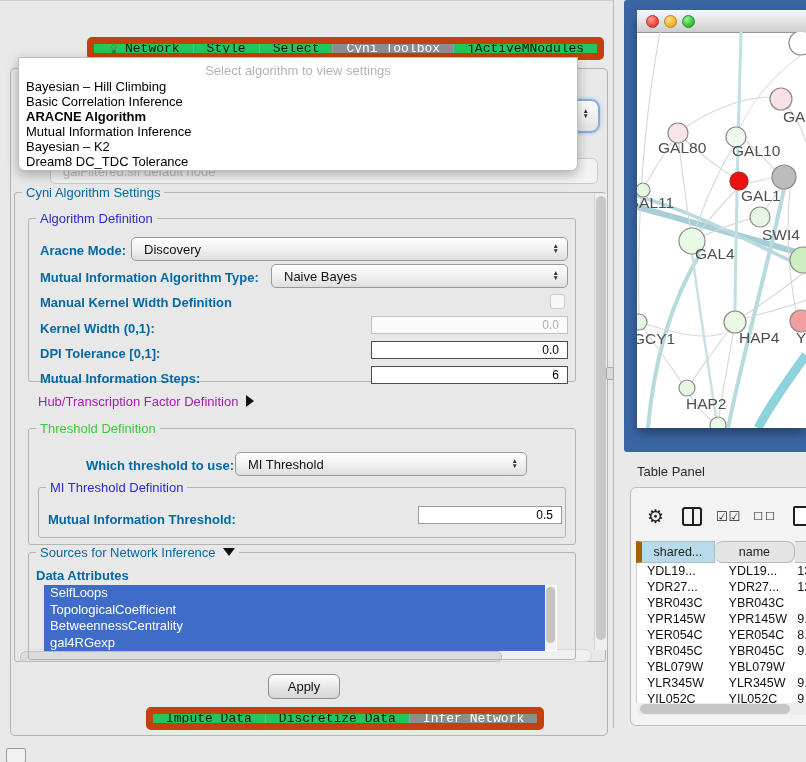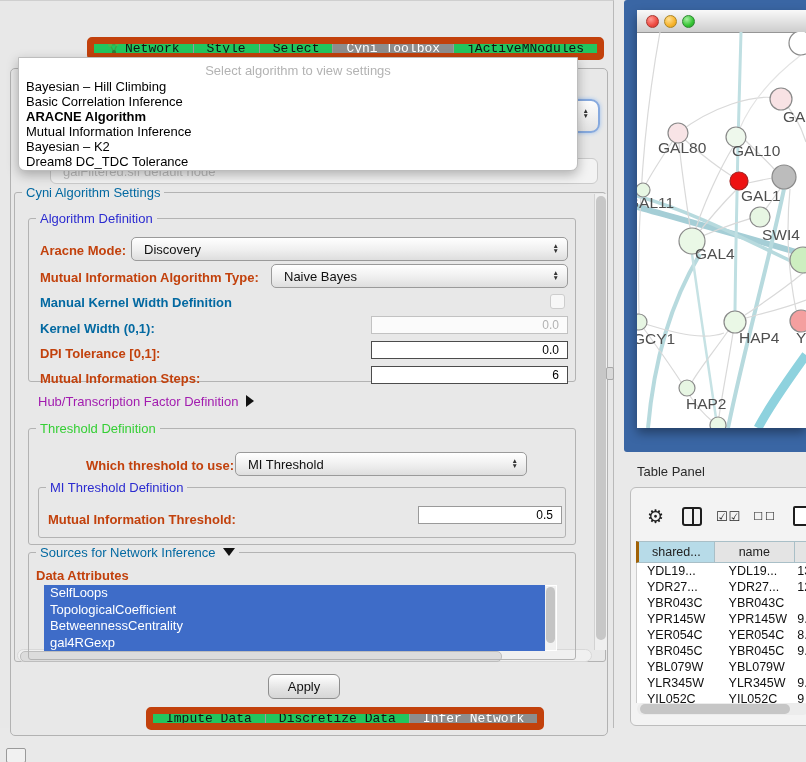--- a/index.html
+++ b/index.html
@@ -49,21 +49,21 @@
   .popup-item{font-size:13px;color:#000;height:15px;line-height:15px;padding-left:7px;white-space:nowrap;}
   .popup-item.bold{font-weight:bold;}
 
   
   .groupbox{position:absolute;border:1px solid #b3b3b3;border-radius:3px;box-sizing:border-box;}
   .grouplegend{position:absolute;font-size:13px;background:#e8e8e8;padding:0 4px;white-space:nowrap;z-index:2;}
   .legend-blue{color:#2b2bd0;}
   .legend-green{color:#35cf35;}
   .legend-dark{color:#0369a1;}
 
-  .flabel{position:absolute;font-size:13px;font-weight:bold;color:#c2410c;white-space:nowrap;}
+  .flabel{position:absolute;font-size:13px;font-weight:bold;color:#0369a1;white-space:nowrap;}
   .flabel.disabled{color:#0369a1;}
   .plain-label{position:absolute;font-size:13px;color:#a21caf;white-space:nowrap;}
 
   .combo{position:absolute;height:24px;background:linear-gradient(#ffffff,#efefef 55%,#dedede);
          border:1px solid #9a9a9a;border-radius:5px;font-size:13px;color:#111;display:flex;
          align-items:center;padding-left:12px;box-sizing:border-box;}
   .stepper{display:flex;flex-direction:column;align-items:center;line-height:5px;font-size:6.5px;color:#333;}
   .combo .stepper{position:absolute;right:8px;top:5px;}
 
   .numfield{position:absolute;height:18px;background:#fff;border:1px solid #4c4c4c;box-sizing:border-box;
@@ -118,21 +118,21 @@
   .gear-ico{font-size:19px;color:#1e1e1e;margin-left:16px;line-height:19px;}
   .cols-ico{width:22px;height:19px;border:2px solid #1e1e1e;border-radius:3px;margin-left:18px;position:relative;box-sizing:border-box;}
   .cols-ico:before{content:"";position:absolute;left:8px;top:0;width:2px;height:100%;background:#1e1e1e;}
   .chk-pair{font-size:13px;color:#1e1e1e;margin-left:14px;letter-spacing:1px;}
   .unchk-pair{font-size:11px;color:#1e1e1e;margin-left:12px;letter-spacing:2px;}
   .doc-ico{width:20px;height:20px;border:2px solid #1e1e1e;border-radius:2px;margin-left:16px;box-sizing:border-box;background:#fff;}
   .tp-table{position:absolute;left:5px;top:53px;width:200px;}
   .tp-header{display:flex;height:22px;}
   .tp-header .hcell{box-sizing:border-box;border:1px solid #a9bfc7;border-left:none;font-size:12.5px;color:#222;
                     display:flex;align-items:center;justify-content:center;background:#e4e4e4;}
-  .tp-header .hcell:first-child{border-left:3px solid #a16207;background:#b7dbe8;}
+  .tp-header .hcell:first-child{border-left:6px solid #a16207;background:#b7dbe8;}
   .tp-rows{background:#fff;overflow:hidden;height:140px;border-left:1px solid #ccc;}
   .tp-row{display:flex;height:16px;}
   .tp-row .cell{box-sizing:border-box;font-size:12.5px;color:#111;white-space:nowrap;overflow:hidden;
                 display:flex;align-items:center;}
   .tp-hscroll{position:absolute;left:6px;top:215px;width:172px;height:12px;background:#ececec;border-radius:6px;}
   .tp-hscroll .thumb{position:absolute;left:3px;top:1px;width:150px;height:10px;background:#c6c6c6;border-radius:5px;}
 </style>
 </head>
 <body>
 
@@ -369,21 +369,21 @@
     <div class="tp-toolbar">
       <span class="gear-ico">⚙</span>
       <span class="cols-ico"></span>
       <span class="chk-pair">☑☑</span>
       <span class="unchk-pair">☐☐</span>
       <span class="doc-ico"></span>
     </div>
     <div class="tp-table">
       <div class="tp-header" id="tp-header">
           <div class="hcell" style="width: 86px;">shared...</div>
-          <div class="hcell" style="width: 88px;">name</div>
+          <div class="hcell" style="width: 88px; border-radius: 8px;">name</div>
           <div class="hcell" style="width: 45px;">A</div>
         </div>
       <div class="tp-rows" id="tp-rows">
           <div class="tp-row">
             <div class="cell" style="width: 86px; padding-left: 10px;">YDL19...</div>
             <div class="cell" style="width: 69px; padding-left: 6px;">YDL19...</div>
             <div class="cell" style="width: 45px; padding-left: 6px;">13</div>
           </div>
           <div class="tp-row">
             <div class="cell" style="width: 86px; padding-left: 10px;">YDR27...</div>

